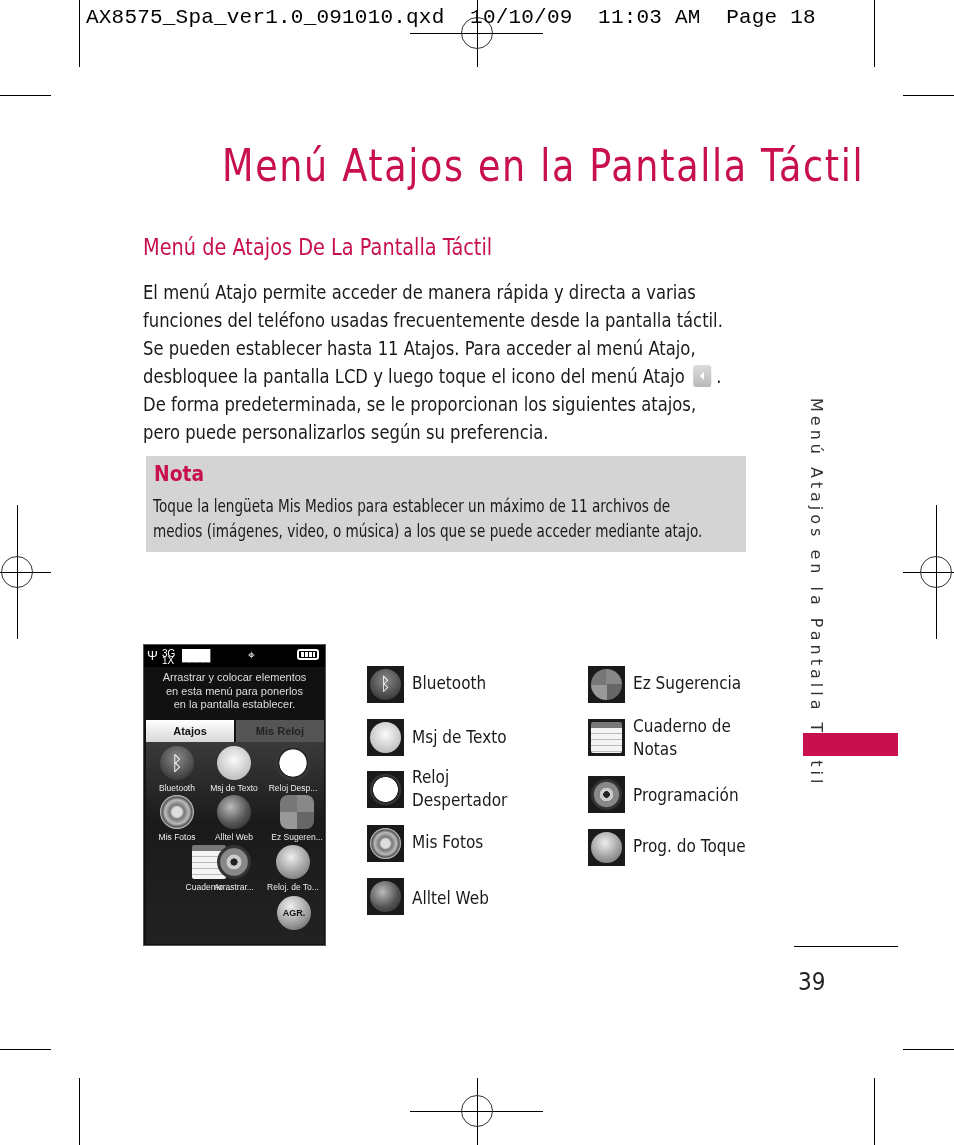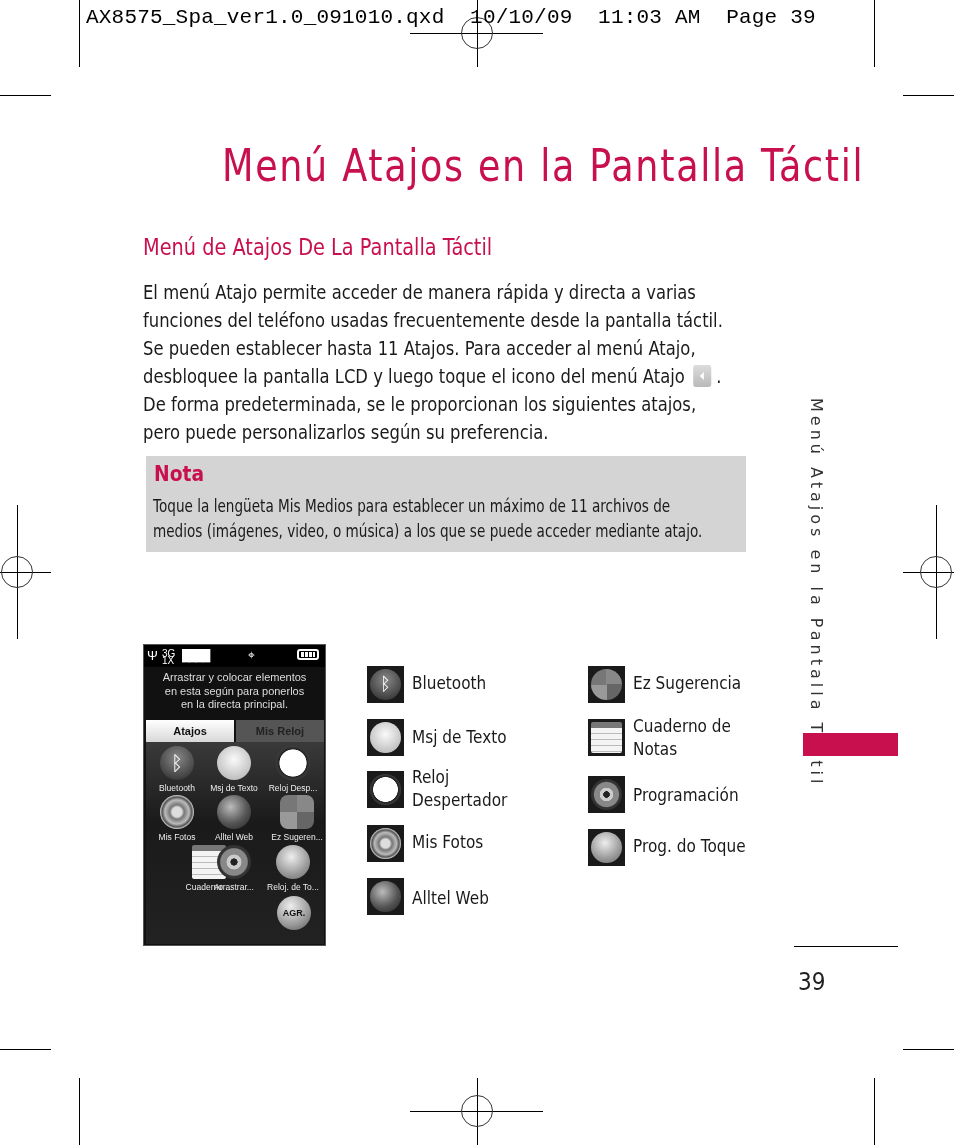--- a/index.html
+++ b/index.html
@@ -81,21 +81,21 @@
 <div class="reg-circle" style="left:461px;top:1095px;"></div>
 
 <div class="vl" style="left:17px;top:505px;height:134px;"></div>
 <div class="hl" style="left:0;top:572px;width:51px;"></div>
 <div class="reg-circle" style="left:1px;top:556px;"></div>
 
 <div class="vl" style="left:936px;top:505px;height:134px;"></div>
 <div class="hl" style="left:903px;top:572px;width:51px;"></div>
 <div class="reg-circle" style="left:920px;top:556px;"></div>
 
-<div class="slug"><span>AX8575_Spa_ver1.0_091010.qxd</span>  <span>10/10/09</span>  <span>11:03 AM</span>  <span>Page 39</span></div>
+<div class="slug"><span>AX8575_Spa_ver1.0_091010.qxd</span>  <span>10/10/09</span>  <span>11:03 AM</span>  <span>Page 18</span></div>
 
 <div class="title">Menú Atajos en la Pantalla Táctil</div>
 <div class="subtitle">Menú de Atajos De La Pantalla Táctil</div>
 
 <div class="body-text">
   <span class="body-line">El menú Atajo permite acceder de manera rápida y directa a varias</span>
   <span class="body-line">funciones del teléfono usadas frecuentemente desde la pantalla táctil.</span>
   <span class="body-line">Se pueden establecer hasta 11  Atajos.  Para acceder al menú Atajo,</span>
   <span class="body-line"><span>desbloquee la pantalla LCD y luego toque el icono del menú Atajo</span><span class="inline-icon"></span> <span>.</span></span>
   <span class="body-line">De forma predeterminada, se le proporcionan los siguientes atajos,</span>
@@ -118,22 +118,22 @@
 <div class="phone">
   <div class="status">
     <span class="st-item" style="left:3px;font-size:13px;">Ψ</span>
     <span class="st-item" style="left:18px;font-size:10px;top:5px;width:14px;line-height:7px;">3G 1X</span>
     <span class="st-item" style="left:38px;top:4px;font-size:11px;letter-spacing:-1px;">████</span>
     <span class="st-item" style="left:104px;">⌖</span>
     <span class="battery"></span>
   </div>
   <div class="phone-msg">
     <div>Arrastrar y colocar elementos</div>
-    <div>en esta según para ponerlos</div>
-    <div>en la directa principal.</div>
+    <div>en esta menú para ponerlos</div>
+    <div>en la pantalla establecer.</div>
   </div>
   <div class="tabs">
     <div class="tab tab-a">Atajos</div>
     <div class="tab tab-b">Mis Reloj</div>
   </div>
   <div class="grid-area">
     <div class="ph-item" style="left:1px;top:4px;">
         <div class="ph-icon ic-bt">ᛒ</div>
         <div class="ph-lbl">Bluetooth</div>
       </div>

